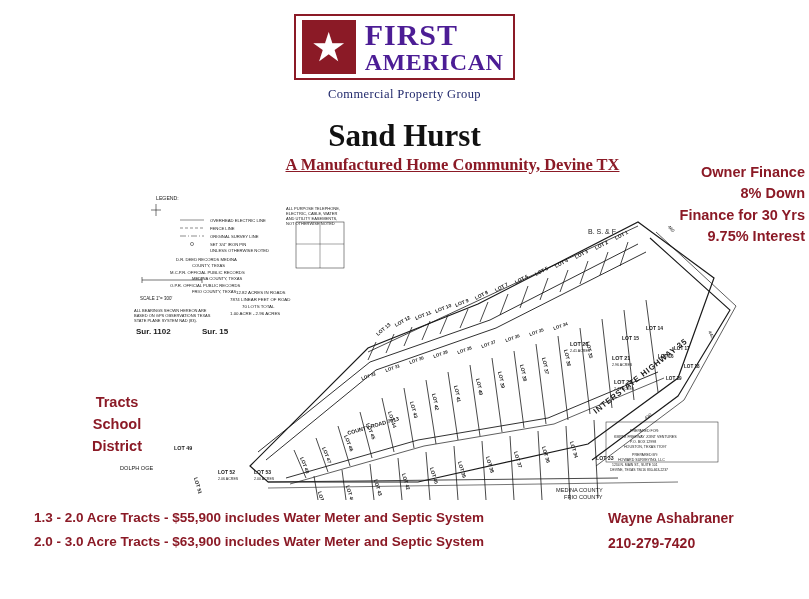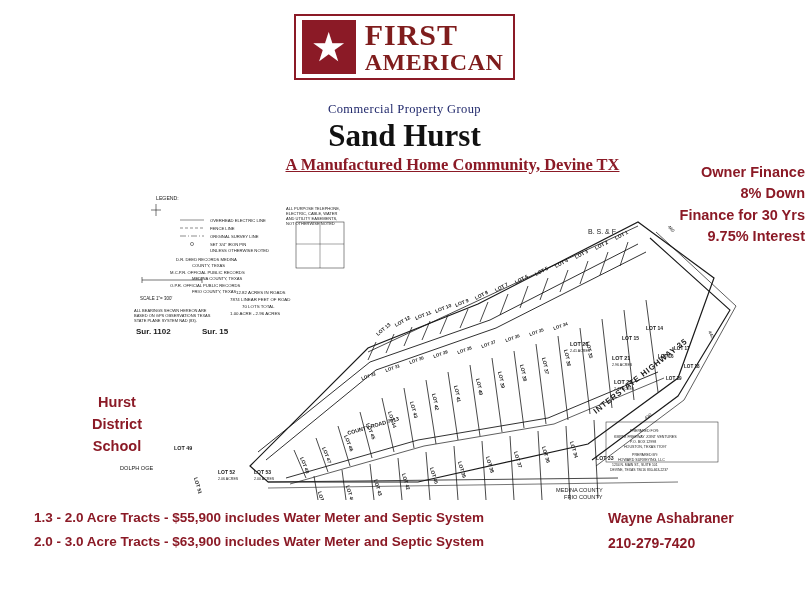--- a/index.html
+++ b/index.html
@@ -42,35 +42,35 @@
     justify-content: center;
     margin-right: 9px;
   }
   #logo-star {
     color: #ffffff;
     font-size: 40px;
     line-height: 40px;
   }
   #logo-words {
     text-align: left;
-    color: #7f1d1d;
+    color: #4c1d95;
     font-family: "Liberation Serif", serif;
     font-weight: bold;
     line-height: 1.0;
   }
   #logo-first {
     font-size: 30px;
     letter-spacing: 1px;
   }
   #logo-american {
     font-size: 24px;
     letter-spacing: 0.5px;
   }
   #logo-tagline {
-    margin-top: 22px;
+    margin-top: 7px;
     font-family: "Liberation Serif", serif;
     font-size: 12.5px;
     color: #20286b;
     letter-spacing: 0.4px;
   }
 
   
   #main-title {
     position: absolute;
     top: 118px;
@@ -173,23 +173,23 @@
 <div id="subtitle">A Manufactured Home Community, Devine TX</div>
 
 <div id="finance-block">
   <div>Owner Finance</div>
   <div>8% Down</div>
   <div>Finance for 30 Yrs</div>
   <div>9.75% Interest</div>
 </div>
 
 <div id="school-block">
-  <div>Hurst</div>
+  <div>Tracts</div>
+  <div>School</div>
   <div>District</div>
-  <div>School</div>
 </div>
 
 <div id="plat-map">
 <svg viewBox="0 0 620 318" width="620" height="318" xmlns="http://www.w3.org/2000/svg">
   <g stroke="#1a1a1a" fill="none" stroke-width="0.8">
 
     <path d="M 132 284 L 250 166 L 360 122 L 520 40 L 596 96 L 560 196 L 470 262 L 300 300 L 150 300 Z" stroke-width="1.2"></path>
 
     <path d="M 532 56 L 612 128 L 560 214 L 474 278" stroke-width="1.1"></path>
     <path d="M 538 50 L 618 124 L 566 218 L 478 284" stroke-width="0.7"></path>

